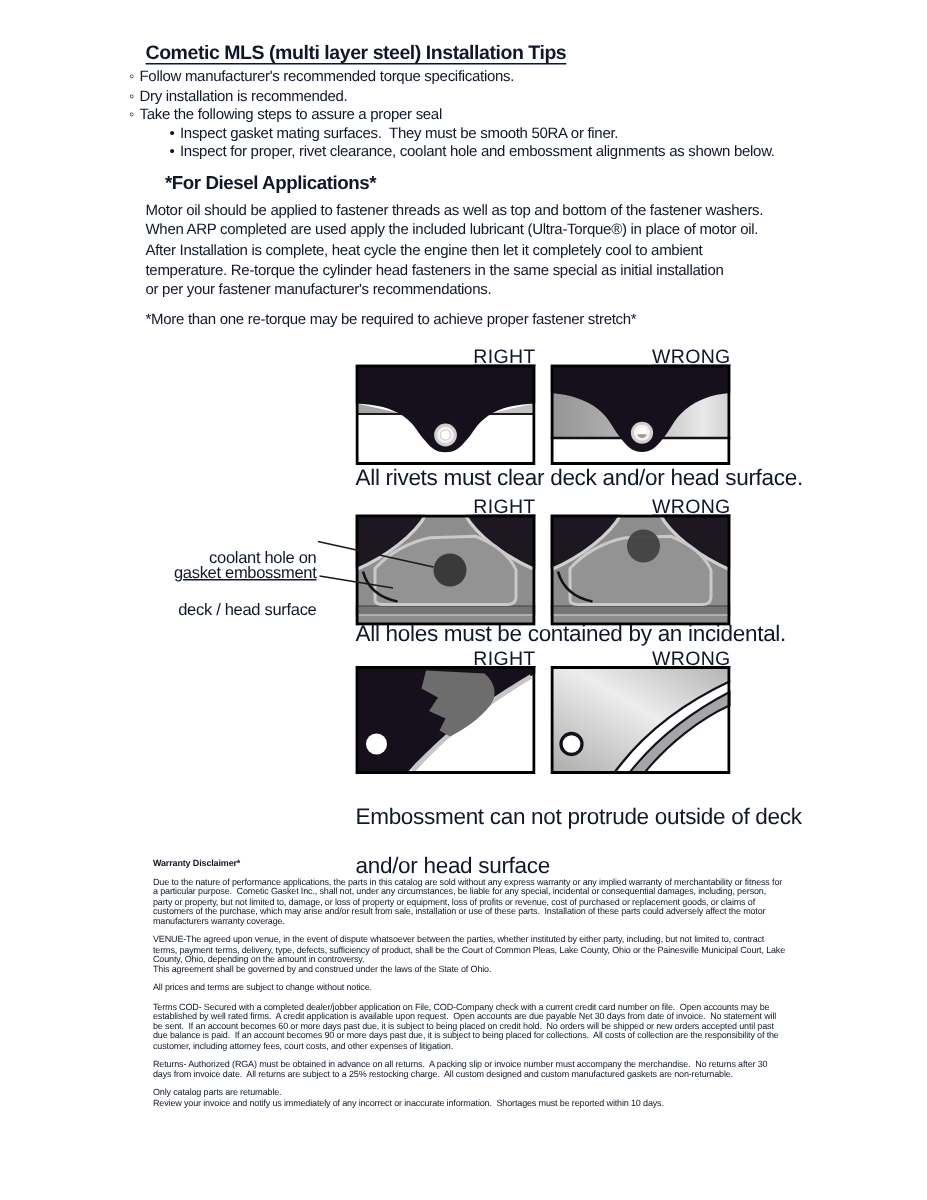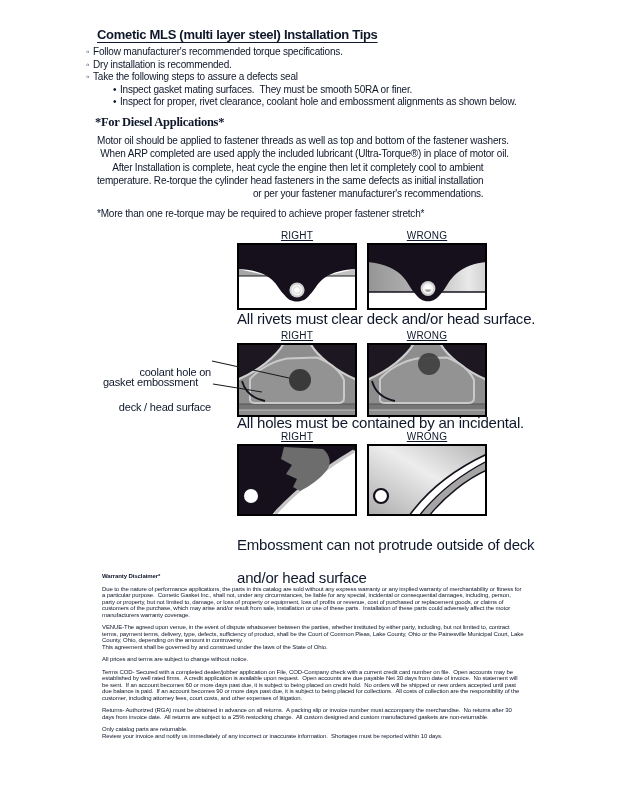--- a/index.html
+++ b/index.html
@@ -10,23 +10,23 @@
   .abs{position:absolute;}
   .doc-title{
     font-size:13px;font-weight:bold;letter-spacing:-0.3px;white-space:pre;
     text-decoration:underline;text-underline-offset:3px;
   }
   .tips{font-size:10px;letter-spacing:-0.2px;line-height:12.5px;}
   .tip-row{display:flex;white-space:pre;}
   .tip-row .marker{width:7px;flex:0 0 7px;}
   .tip-row.sub{padding-left:27px;}
   .sec-head{font-size:12.5px;font-weight:bold;letter-spacing:-0.3px;white-space:pre;}
-  .para{font-size:10px;letter-spacing:-0.2px;line-height:13px;text-align:right;}
+  .para{font-size:10px;letter-spacing:-0.2px;line-height:13px;}
   .para .ln{white-space:pre;}
-  .dg-label{width:120px;text-align:center;font-size:10px;letter-spacing:0.2px;text-decoration:underline;}
+  .dg-label{width:120px;text-align:right;font-size:13px;letter-spacing:0.2px;text-decoration:underline;}
   .dg-caption{font-size:15px;letter-spacing:-0.2px;line-height:11px;white-space:pre;}
   .side-label{font-size:11px;letter-spacing:-0.2px;line-height:11.5px;text-align:right;width:112px;white-space:pre;}
   .warranty{width:422px;font-size:6px;letter-spacing:-0.1px;line-height:6.5px;}
   .warranty .w-head{font-weight:bold;}
   .warranty p{margin:0 0 6px 0;white-space:pre-wrap;}
   .warranty p.tight{margin:0;}
   .cg-num{font-size:13px;letter-spacing:0.2px;white-space:pre;}
   svg{display:block;}
 </style>
 </head>
@@ -40,42 +40,42 @@
     <div class="tip-row">
       <span class="marker">◦</span>
       <span>Follow manufacturer's recommended torque specifications.</span>
     </div>
     <div class="tip-row">
       <span class="marker">◦</span>
       <span>Dry installation is recommended.</span>
     </div>
     <div class="tip-row">
       <span class="marker">◦</span>
-      <span>Take the following steps to assure a defects seal</span>
+      <span>Take the following steps to assure a proper seal</span>
     </div>
     <div class="tip-row sub">
       <span class="marker">•</span>
       <span>Inspect gasket mating surfaces.  They must be smooth 50RA or finer.</span>
     </div>
     <div class="tip-row sub">
       <span class="marker">•</span>
       <span>Inspect for proper, rivet clearance, coolant hole and embossment alignments as shown below.</span>
     </div>
   </div>
 
-  <div class="abs sec-head" style="left:95px;top:115px;font-family:Liberation Serif, serif;">*For Diesel Applications*</div>
+  <div class="abs sec-head" style="left:110px;top:115px;">*For Diesel Applications*</div>
 
   <div class="abs para" style="left:97px;top:134px;">
     <div class="ln">Motor oil should be applied to fastener threads as well as top and bottom of the fastener washers.</div>
     <div class="ln">When ARP completed are used apply the included lubricant (Ultra-Torque®) in place of motor oil.</div>
   </div>
 
   <div class="abs para" style="left:97px;top:161px;">
     <div class="ln">After Installation is complete, heat cycle the engine then let it completely cool to ambient</div>
-    <div class="ln">temperature. Re-torque the cylinder head fasteners in the same defects as initial installation</div>
+    <div class="ln">temperature. Re-torque the cylinder head fasteners in the same special as initial installation</div>
     <div class="ln">or per your fastener manufacturer's recommendations.</div>
   </div>
 
   <div class="abs para ln" style="left:97px;top:207px;">*More than one re-torque may be required to achieve proper fastener stretch*</div>
 
   <div class="abs dg-label" style="left:237px;top:230px;">RIGHT</div>
   <div class="abs dg-label" style="left:367px;top:230px;">WRONG</div>
 
   <div class="abs" style="left:237px;top:243px;">
     <svg width="120" height="67" viewBox="0 0 120 67">
@@ -120,21 +120,21 @@
 
   <div class="abs dg-caption" style="left:237px;top:313px;">All rivets must clear deck and/or head surface.</div>
 
   <div class="abs dg-label" style="left:237px;top:330px;">RIGHT</div>
   <div class="abs dg-label" style="left:367px;top:330px;">WRONG</div>
 
   <div class="abs side-label" style="left:99px;top:344px;">
     <div>coolant hole on</div>
     <div>deck / head surface</div>
   </div>
-  <div class="abs side-label" style="left:86px;top:377px;">gasket embossment</div>
+  <div class="abs side-label" style="left:99px;top:377px;text-decoration:underline;">gasket embossment</div>
 
   <div class="abs" style="left:237px;top:343px;">
     <svg width="120" height="74" viewBox="0 0 120 74">
       <rect width="120" height="74" fill="#8d8d8d"></rect>
       <rect x="0" y="61" width="120" height="6" fill="#757575"></rect>
       <line x1="0" y1="61" x2="120" y2="61" stroke="#545454" stroke-width="1"></line>
       <line x1="0" y1="67" x2="120" y2="67" stroke="#bfbfbf" stroke-width="1"></line>
       <path d="M0,0 H47 C40,13 21,28 0,37 Z" fill="#1d1722"></path>
       <path d="M47,0 C40,13 21,28 0,37" stroke="#cfcfcf" stroke-width="2.2" fill="none"></path>
       <path d="M120,0 H73 C80,13 99,28 120,37 Z" fill="#1d1722"></path>

